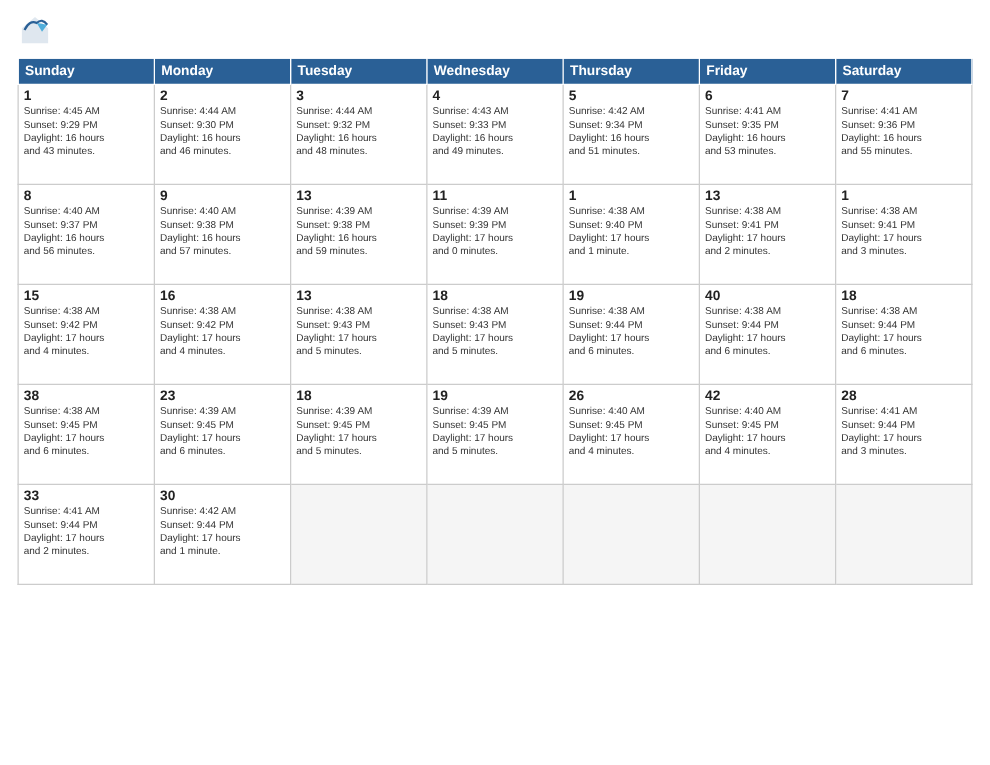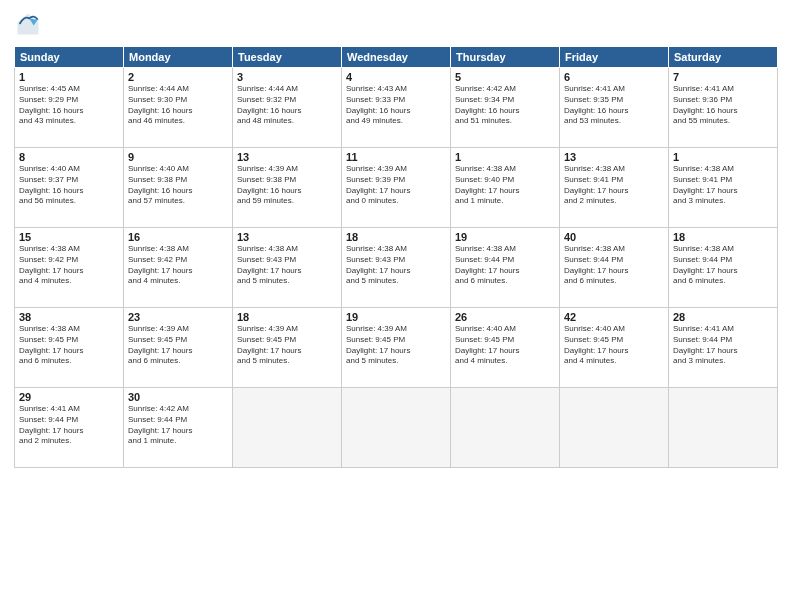--- a/index.html
+++ b/index.html
@@ -242,21 +242,21 @@
             <span class="cell-day">42</span>
             <div class="cell-info">Sunrise: 4:40 AM<br>Sunset: 9:45 PM<br>Daylight: 17 hours<br>and 4 minutes.</div>
           </td>
           <td>
             <span class="cell-day">28</span>
             <div class="cell-info">Sunrise: 4:41 AM<br>Sunset: 9:44 PM<br>Daylight: 17 hours<br>and 3 minutes.</div>
           </td>
         </tr>
         <tr>
           <td>
-            <span class="cell-day">29</span>
+            <span class="cell-day">33</span>
             <div class="cell-info">Sunrise: 4:41 AM<br>Sunset: 9:44 PM<br>Daylight: 17 hours<br>and 2 minutes.</div>
           </td>
           <td>
             <span class="cell-day">30</span>
             <div class="cell-info">Sunrise: 4:42 AM<br>Sunset: 9:44 PM<br>Daylight: 17 hours<br>and 1 minute.</div>
           </td>
           <td class="empty"></td>
           <td class="empty"></td>
           <td class="empty"></td>
           <td class="empty"></td>

